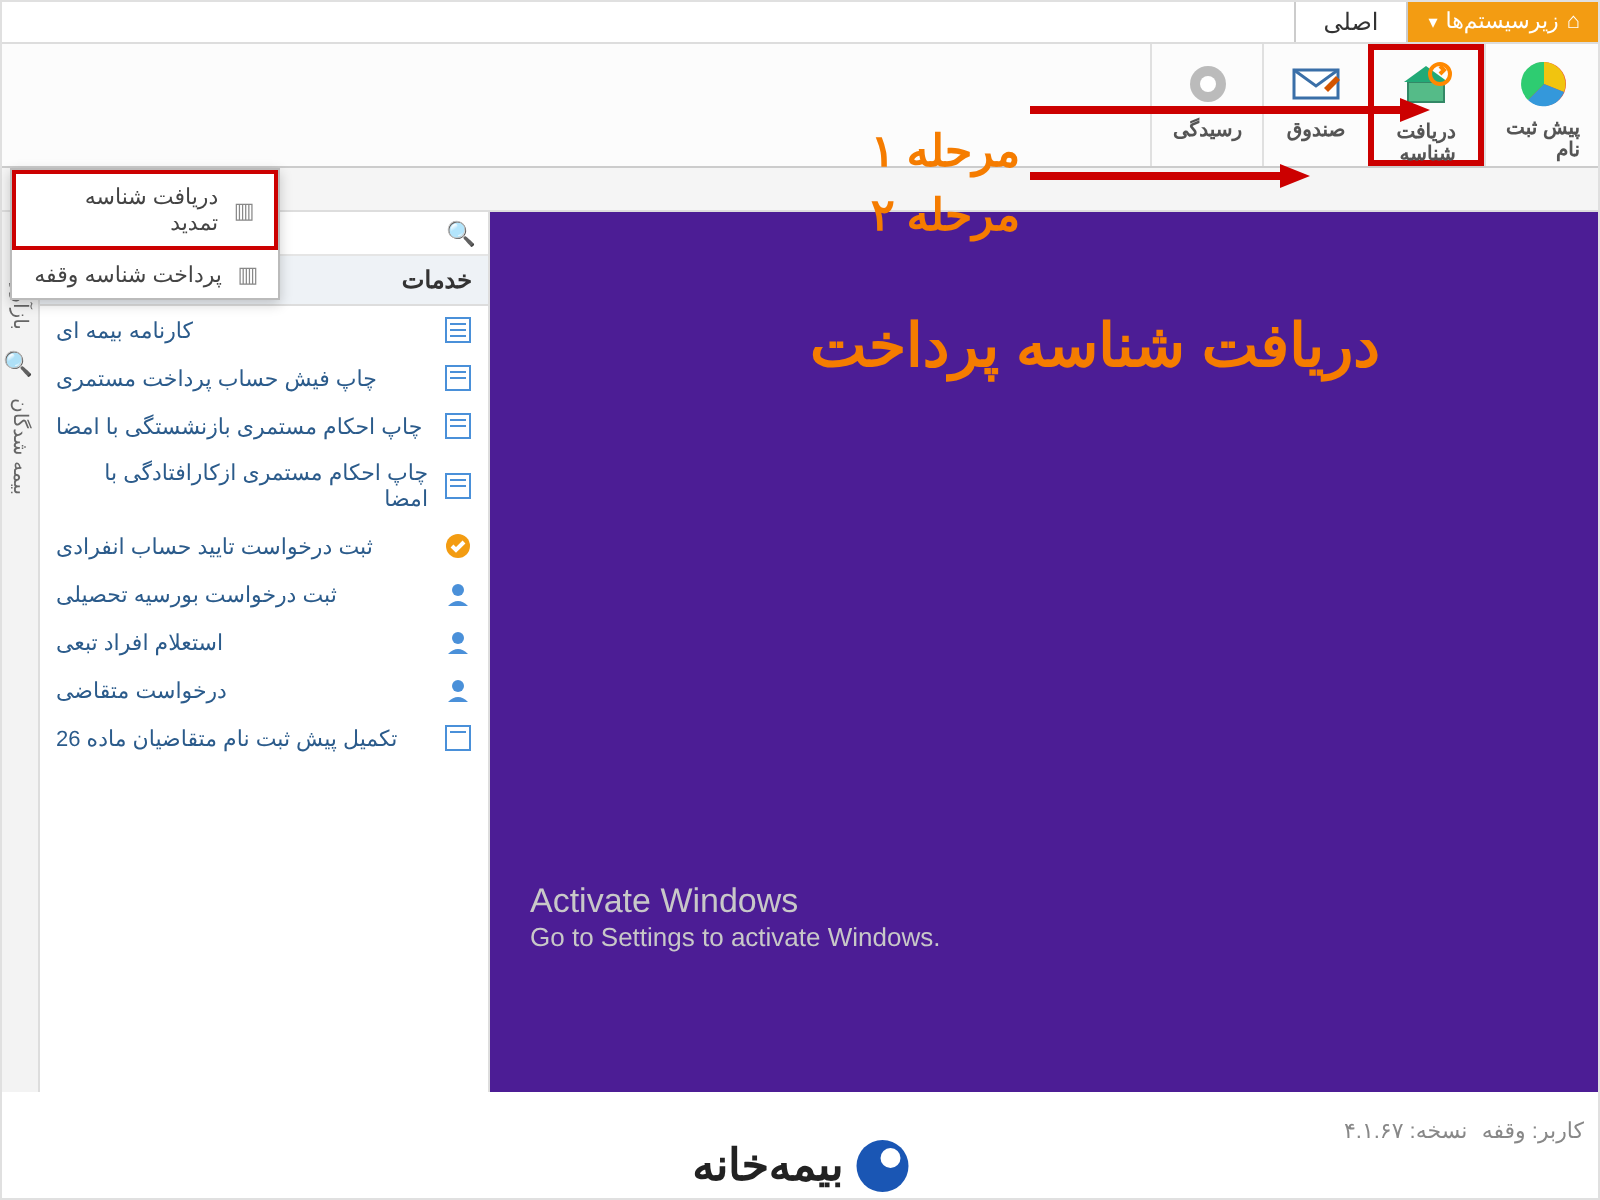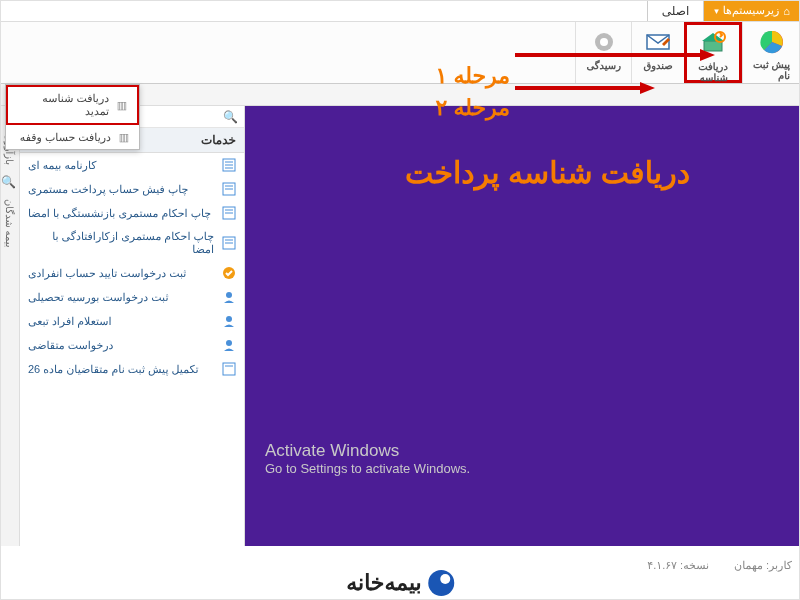--- a/index.html
+++ b/index.html
@@ -45,21 +45,21 @@
 .annot.title { top: 130px; right: 110px; font-size: 30px; }
 
 .arrow-svg { position: absolute; pointer-events: none; z-index: 15; }
 .arrow1 { top: 45px; right: 85px; width: 200px; height: 20px; }
 .arrow2 { top: 78px; right: 145px; width: 140px; height: 20px; }
 
 .watermark { position: absolute; bottom: 70px; left: 20px; color: #c8c8c8; font-size: 13px; font-family: 'Segoe UI', sans-serif; direction: ltr; text-align: left; }
 .watermark .w1 { font-size: 17px; }
 
 .footer { position: absolute; bottom: 28px; right: 8px; font-size: 11px; color: #888; }
-.footer span { margin-left: 22px; }
+.footer span { margin-left: 4px; }
 
 .logo { position: absolute; bottom: 4px; left: 50%; transform: translateX(-50%); display: flex; align-items: flex-end; gap: 6px; direction: ltr; }
 .logo .logo-text { font-size: 22px; font-weight: 900; color: #222; font-family: Tahoma; }
 .logo .logo-icon { width: 26px; height: 26px; background: #1a56b4; border-radius: 50%; position: relative; }
 .logo .logo-icon::after { content:''; position:absolute; width:10px; height:10px; background:#fff; border-radius:50%; top:4px; right:4px; }
 
 .border-frame { position: absolute; inset: 0; border: 1px solid #e0e0e0; pointer-events: none; }
 </style>
 </head>
 <body>
@@ -119,21 +119,21 @@
   </div>
 </div>
 
 <div class="dropdown-menu">
   <div class="dropdown-item hl">
     <span class="di-icon" style="color:#888">▥</span>
     <span>دریافت شناسه تمدید</span>
   </div>
   <div class="dropdown-item">
     <span class="di-icon" style="color:#888">▥</span>
-    <span>دریافت حساب وقفه</span>
+    <span>پرداخت شناسه وقفه</span>
   </div>
 </div>
 
 <div class="midbar">
   <span class="sep"></span>
   <span style="color:#999">▾</span>
   <span class="sysm">سیستم م</span>
 </div>
 
 <div class="main">
@@ -259,21 +259,21 @@
 <svg class="arrow-svg arrow1">
     <line x1="0" y1="10" x2="185" y2="10" stroke="#c00" stroke-width="4"></line>
     <polygon points="185,4 200,10 185,16" fill="#c00"></polygon>
   </svg>
 <svg class="arrow-svg arrow2">
     <line x1="0" y1="10" x2="125" y2="10" stroke="#c00" stroke-width="4"></line>
     <polygon points="125,4 140,10 125,16" fill="#c00"></polygon>
   </svg>
 
 <div class="footer">
-  <span>کاربر: مهمان</span>
+  <span>کاربر: وقفه</span>
   <span>نسخه: ۴.۱.۶۷</span>
 </div>
 
 <div class="logo">
   <div class="logo-text">بیمه‌خانه</div>
   <div class="logo-icon"></div>
 </div>
 
 <div class="border-frame"></div>
 

